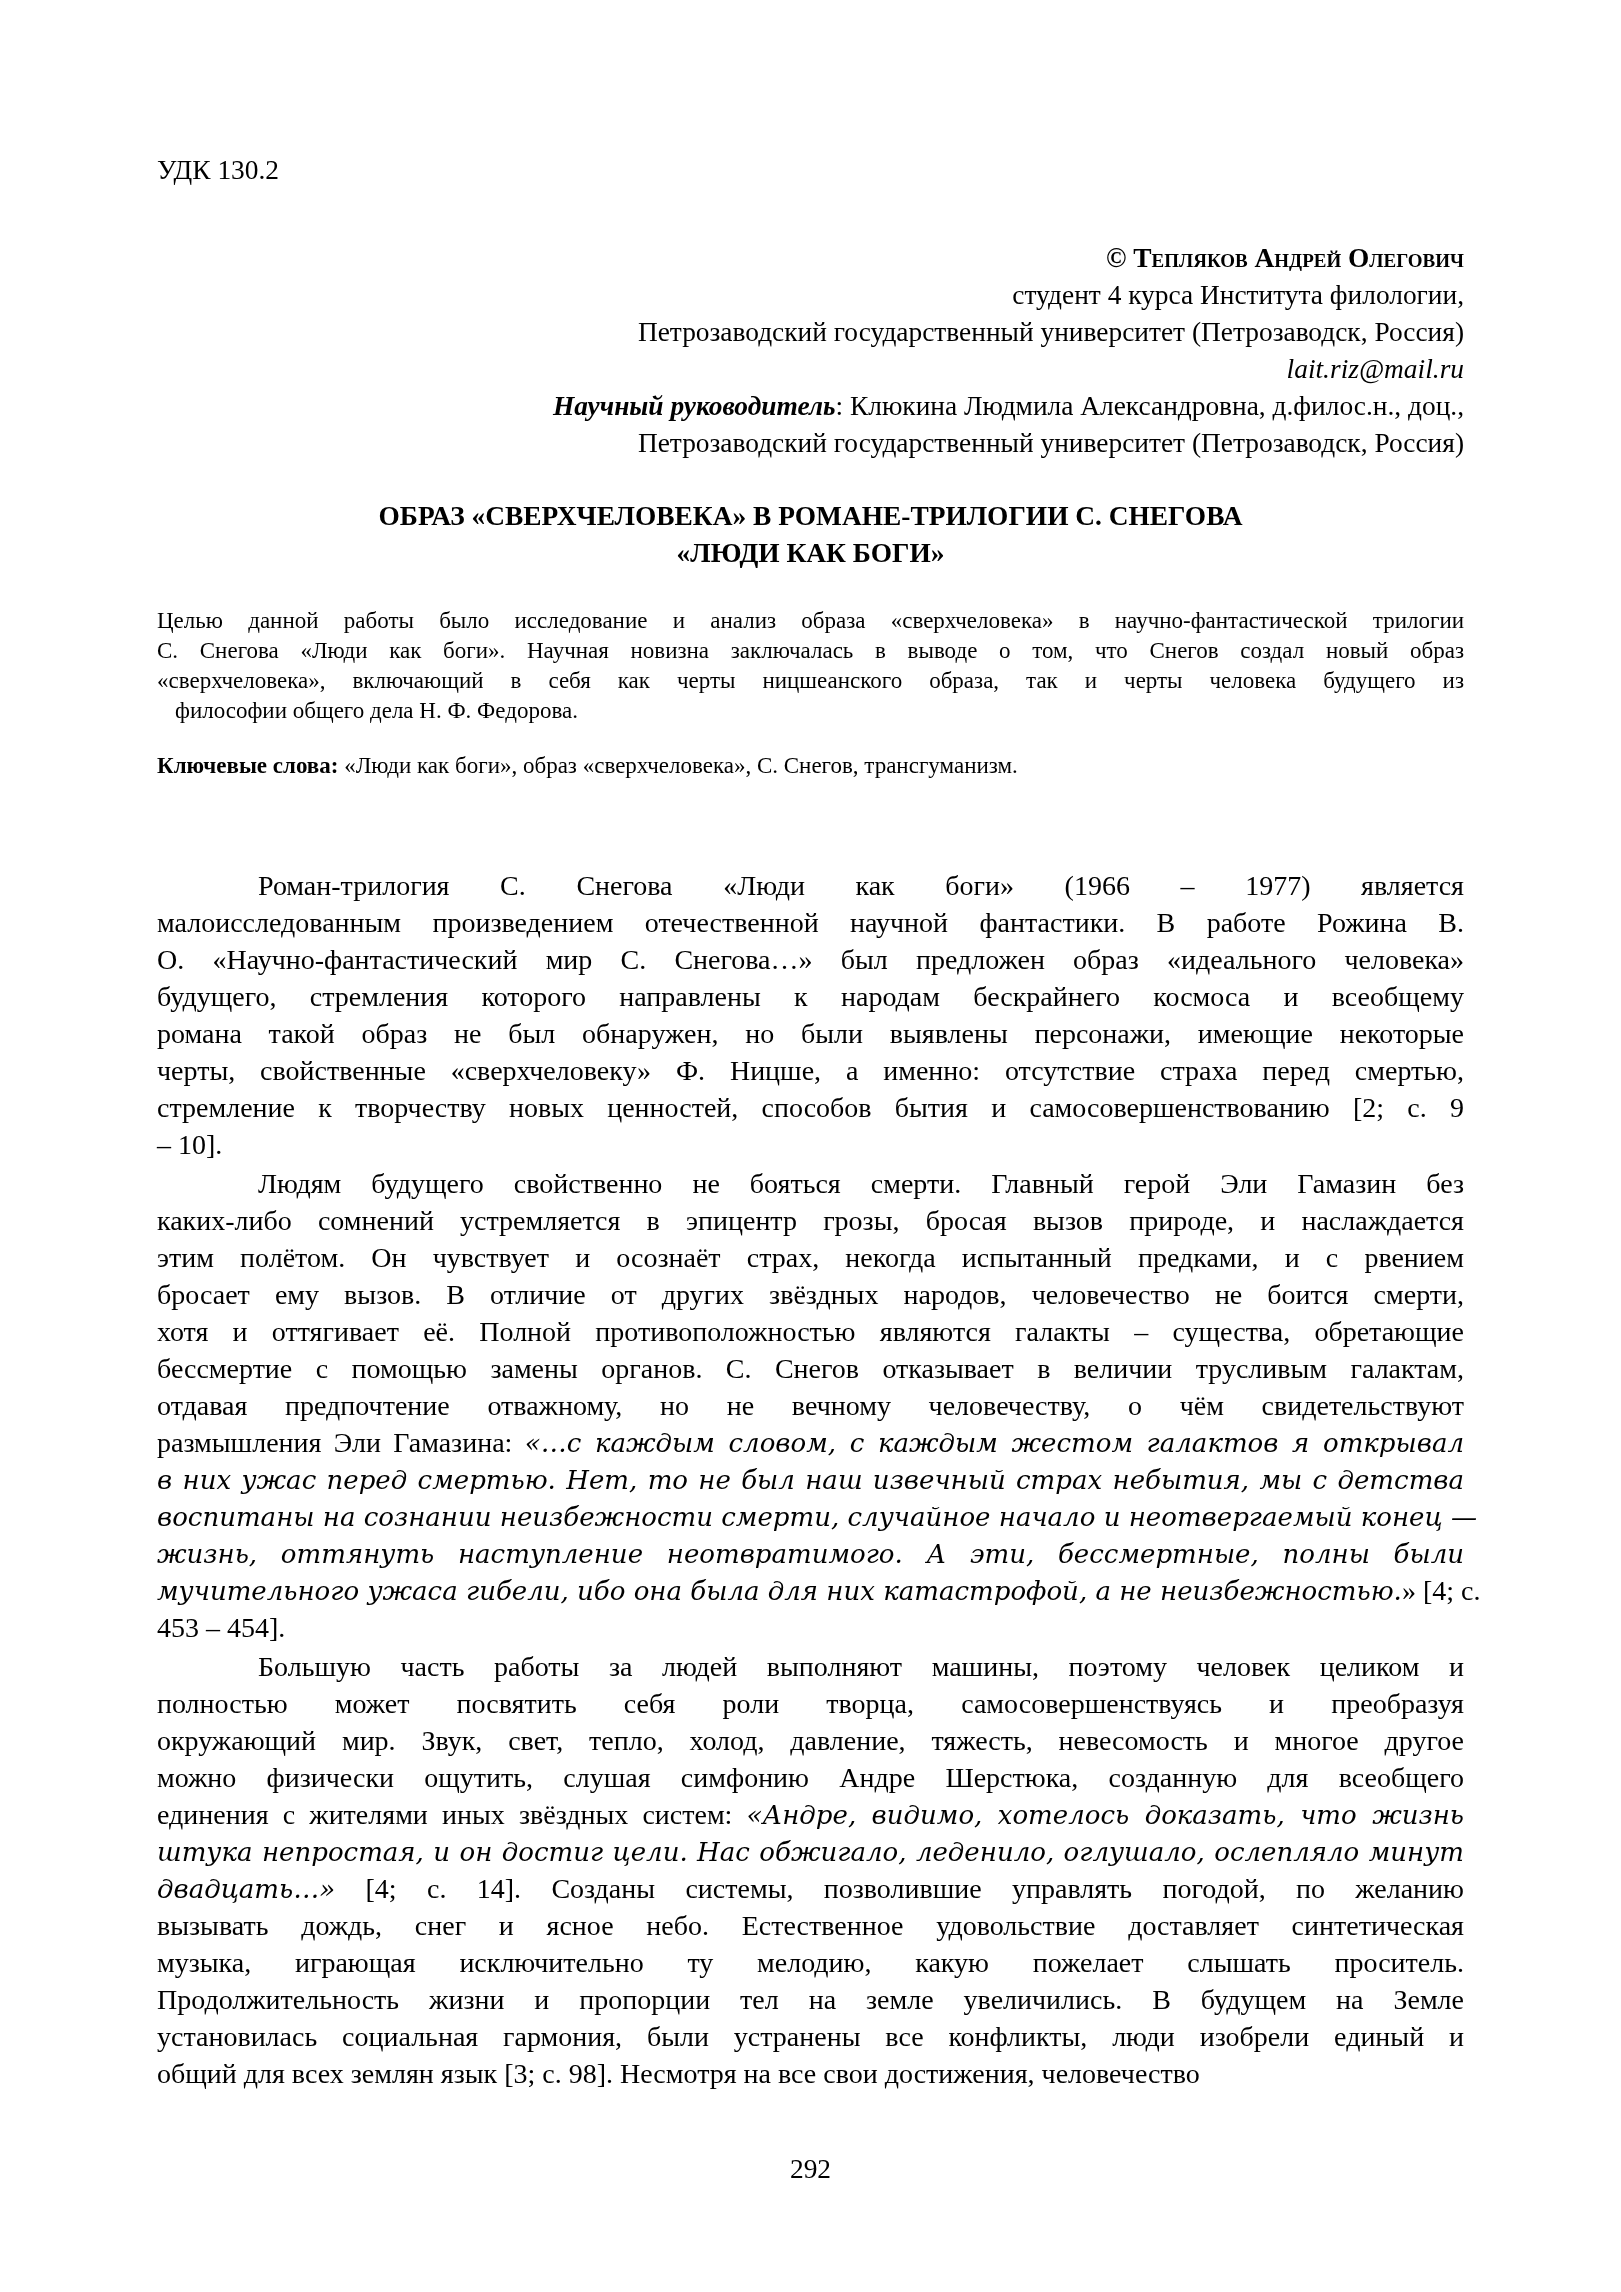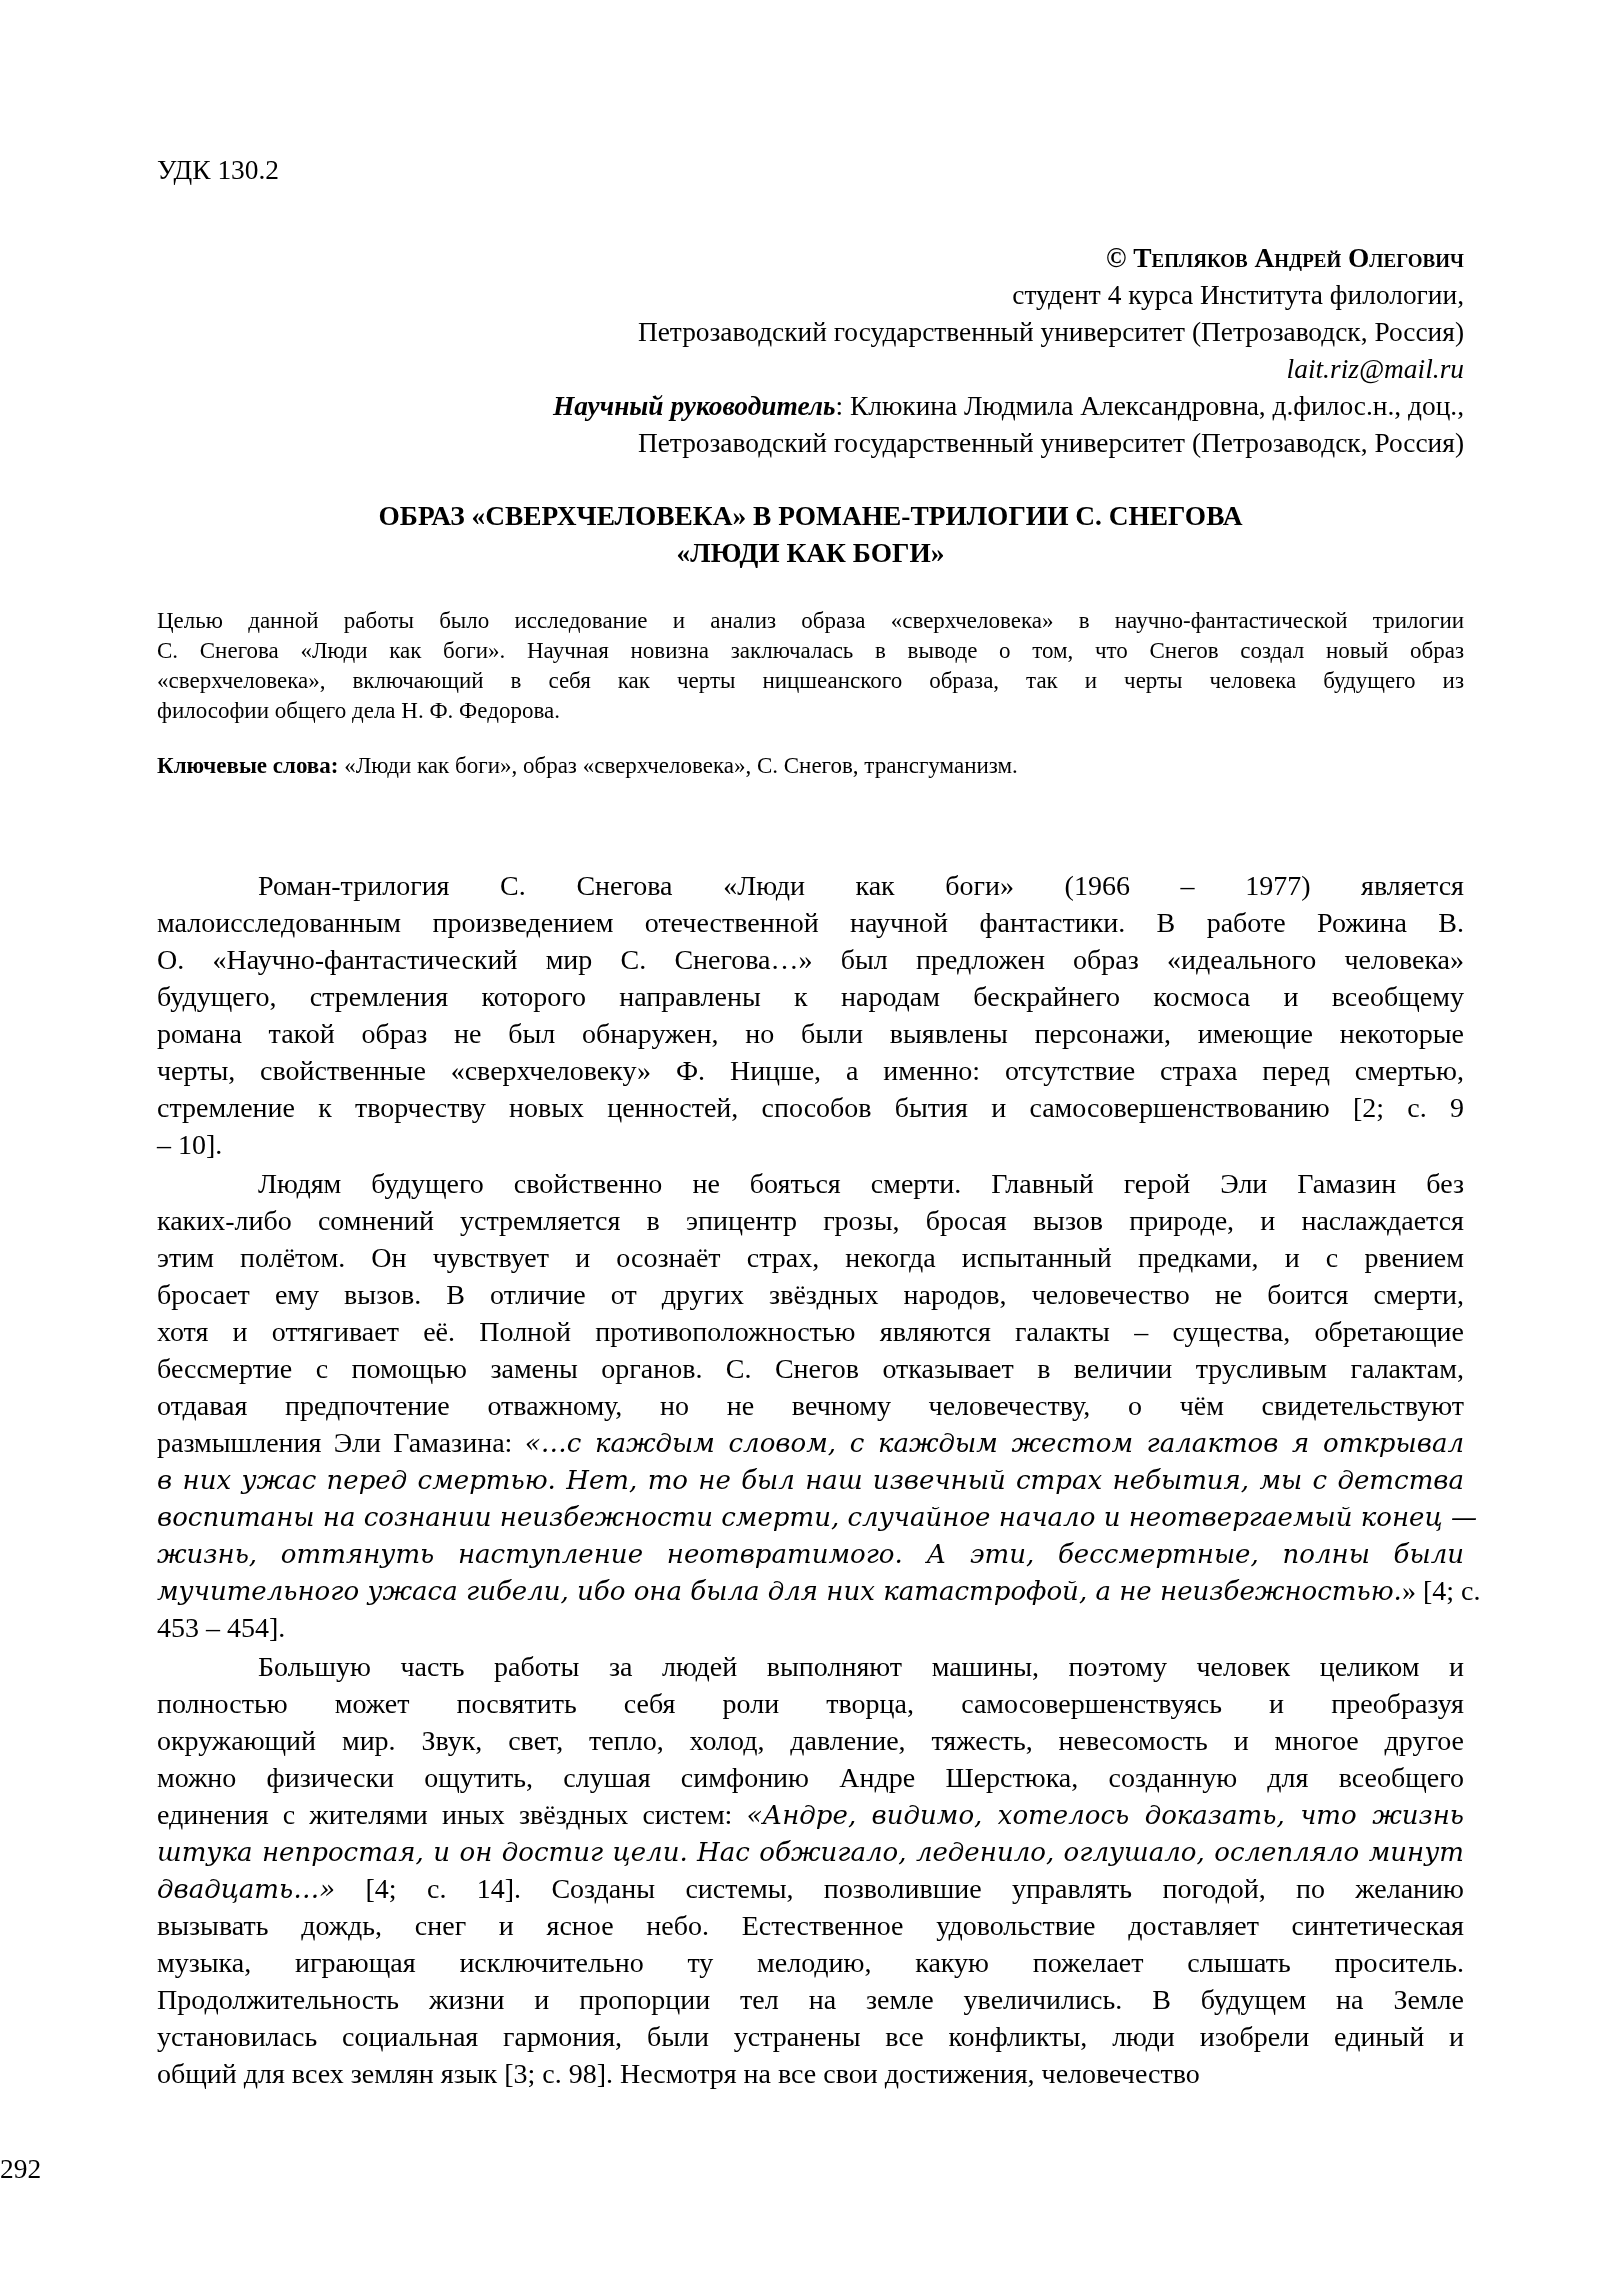--- a/index.html
+++ b/index.html
@@ -8,31 +8,31 @@
   .abs { position: absolute; }
   .udk { left: 157px; top: 155px; font-size: 27.4px; }
   .author-block { right: 157px; top: 223px; text-align: right; font-size: 27.4px; line-height: 37px; margin-top: 17px; }
   .author-block .line { white-space: nowrap; }
   .author-name { font-weight: bold; font-variant: small-caps; }
   .email { font-style: italic; }
   .advisor-label { font-weight: bold; font-style: italic; }
   .title { left: 157px; right: 157px; top: 498px; text-align: center; font-weight: bold; font-size: 27.4px; line-height: 37px; }
   .abstract { left: 157px; right: 157px; top: 606px; font-size: 23px; line-height: 30px; }
   .jline { text-align: justify; text-align-last: justify; white-space: nowrap; height: 30px; overflow: visible; }
-  .lastline { text-align: right; text-align-last: left; }
+  .lastline { text-align: right; text-align-last: left; margin-left: 18px; }
   .keywords { left: 157px; right: 157px; top: 751px; font-size: 23px; line-height: 30px; }
   .kw-label { font-weight: bold; }
   .body { left: 157px; right: 157px; top: 819px; font-size: 28px; margin-top: 48px; }
   .bline { white-space: nowrap; text-align: justify; text-align-last: justify; height: 37px; line-height: 37px; }
   .bline.indent { padding-left: 101px; }
   .bline.last { text-align-last: left; }
   .para-gap { height: 2px; }
   .it { font-style: italic; font-family: "DejaVu Serif", serif; font-size: 0.93em; }
   .red { color: #d0102a; }
-  .pagenum { left: 0; right: 0; top: 2154px; font-size: 27.4px; }
+  .pagenum { left: 0; right: 0; top: 2154px; text-align: center; font-size: 27.4px; }
 </style>
 </head>
 <body>
 
 <div class="abs udk">УДК 130.2</div>
 
 <div class="abs author-block">
   <div class="line author-name">© Тепляков Андрей Олегович</div>
   <div class="line">студент 4 курса Института филологии,</div>
   <div class="line">Петрозаводский государственный университет (Петрозаводск, Россия)</div>

